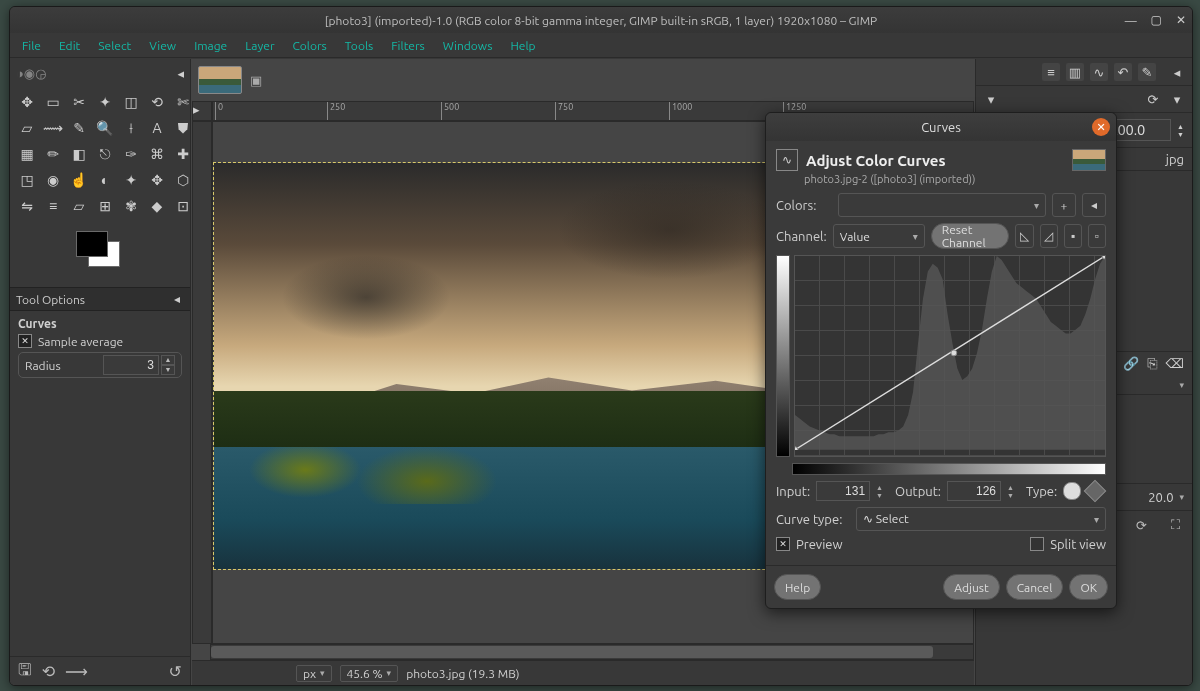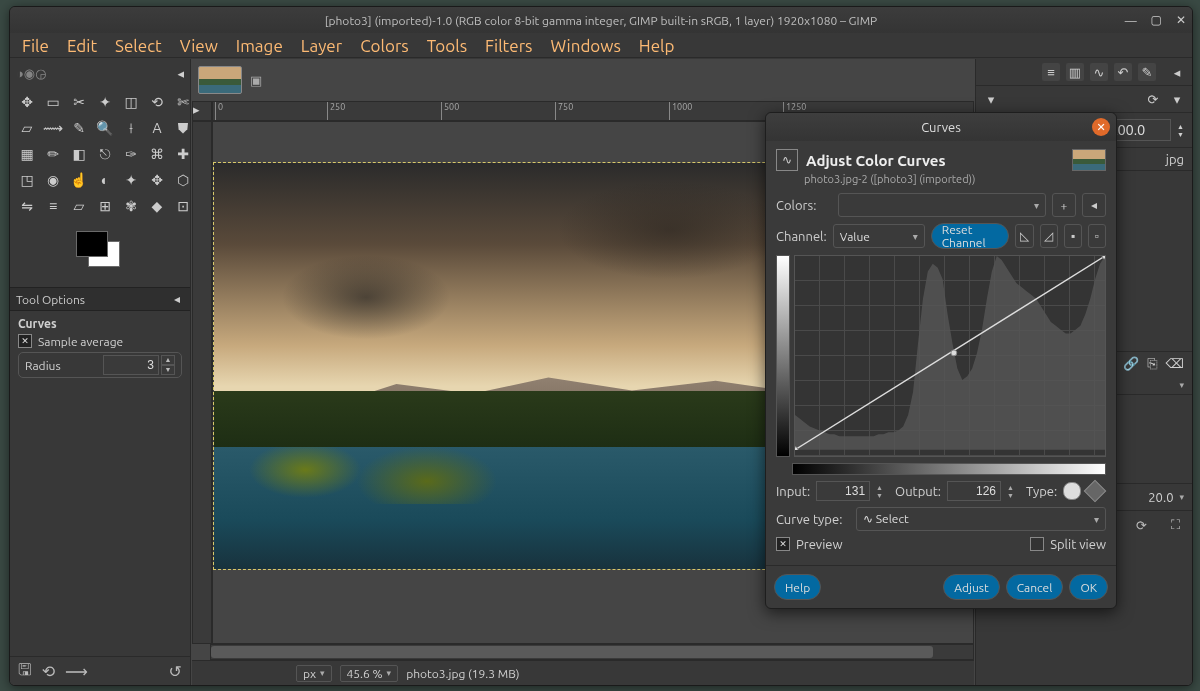--- a/index.html
+++ b/index.html
@@ -1,21 +1,21 @@
 <!DOCTYPE html>
 <html><head>
 <meta charset="utf-8">
 <style>
   html,body{margin:0;padding:0;width:1200px;height:691px;background:#3a4a44;font-family:"Ubuntu","Segoe UI",sans-serif;font-size:13px;color:#d0d0d0;overflow:hidden}
   .window{position:absolute;left:9px;top:6px;width:1182px;height:678px;background:#383838;border:1px solid #1a1a1a;border-radius:6px;box-shadow:0 2px 12px rgba(0,0,0,.5);overflow:hidden}
   .titlebar{height:26px;background:linear-gradient(#3c3c3c,#343434);display:flex;align-items:center;justify-content:center;position:relative;font-size:12px;color:#bfbfbf}
   .titlebar .win-btns{position:absolute;right:6px;top:0;height:26px;display:flex;gap:14px;align-items:center;color:#ccc;font-size:12px}
   .titlebar .win-btns span{cursor:pointer}
   .menubar{height:24px;background:#383838;border-bottom:1px solid #2a2a2a;display:flex;align-items:center;padding:0 4px;gap:2px}
-  .menubar .item{padding:3px 8px;border-radius:3px;color:#fdba74;font-size:17px}
+  .menubar .item{padding:3px 8px;border-radius:3px;color:#14b8a6;font-size:12px}
   .body{position:absolute;left:0;top:52px;right:0;bottom:0;background:#454545}
   
   .left-dock{position:absolute;left:0;top:0;width:180px;bottom:0;background:#383838;border-right:1px solid #2a2a2a;display:flex;flex-direction:column}
   .tool-header{height:28px;display:flex;align-items:center;gap:6px;padding:0 6px}
   .tool-header .glyph{opacity:.5}
   .toolbox{display:grid;grid-template-columns:repeat(7,22px);gap:4px;padding:4px 6px}
   .toolbox .tb{width:22px;height:22px;display:flex;align-items:center;justify-content:center;border-radius:3px;color:#ccc;font-size:14px}
   .fgbg{position:relative;width:56px;height:56px;margin:6px 0 4px 60px}
   .fgbg .sw{position:absolute;width:30px;height:24px;border:1px solid #6a6a6a}
   .fgbg .fg{left:6px;top:4px;background:#000;z-index:2}
@@ -77,21 +77,21 @@
   .dlg-body .hdr{display:flex;align-items:center;gap:8px}
   .dlg-body .hdr .ic{width:20px;height:20px;border:1px solid #888;display:flex;align-items:center;justify-content:center;font-size:12px}
   .dlg-body .hdr .ttl{font-weight:600;font-size:15px;color:#eee}
   .dlg-body .hdr .mini{width:32px;height:20px;margin-left:auto;background:linear-gradient(#caa77a 0 45%,#3a5a3a 45% 70%,#3a6a7a 70%);border:1px solid #666}
   .dlg-body .sub{font-size:11px;color:#aaa;margin:2px 0 8px 28px}
   .dlg-row{display:flex;align-items:center;gap:6px;margin:6px 0}
   .dlg-row .lbl{width:56px;color:#ccc}
   .combo{flex:1;background:#3a3a3a;border:1px solid #555;border-radius:3px;height:22px;display:flex;align-items:center;padding:0 6px;color:#ddd;font-size:12px;justify-content:space-between}
   .combo .chev{font-size:10px;color:#aaa}
   .sq-btn{width:22px;height:22px;background:#3a3a3a;border:1px solid #555;border-radius:3px;display:flex;align-items:center;justify-content:center;color:#ccc;font-size:12px}
-  .btn{background:#0369a1;border:1px solid #555;border-radius:13px;height:24px;padding:0 10px;display:flex;align-items:center;color:#ddd;font-size:12px}
+  .btn{background:#737373;border:1px solid #555;border-radius:13px;height:24px;padding:0 10px;display:flex;align-items:center;color:#ddd;font-size:12px}
   .curve-area{display:flex;margin:6px 0}
   .vgrad{width:12px;height:200px;background:linear-gradient(#fff,#000);border:1px solid #555}
   .graph{flex:1;height:200px;margin-left:4px;border:1px solid #555;background:#343434;position:relative;overflow:hidden}
   .graph .grid{position:absolute;inset:0;background:
     repeating-linear-gradient(to right,transparent 0 24px,#4a4a4a 24px 25px),
     repeating-linear-gradient(to bottom,transparent 0 24px,#4a4a4a 24px 25px)}
   .graph svg{position:absolute;inset:0}
   .hgrad{height:10px;margin-left:16px;background:linear-gradient(to right,#000,#fff);border:1px solid #555;margin-top:2px}
   .num-in{width:44px;background:#3a3a3a;border:1px solid #555;color:#ddd;padding:2px 4px;font-size:12px;text-align:right}
   .dot-btn{width:16px;height:16px;border-radius:8px;background:#ddd;border:1px solid #888}

